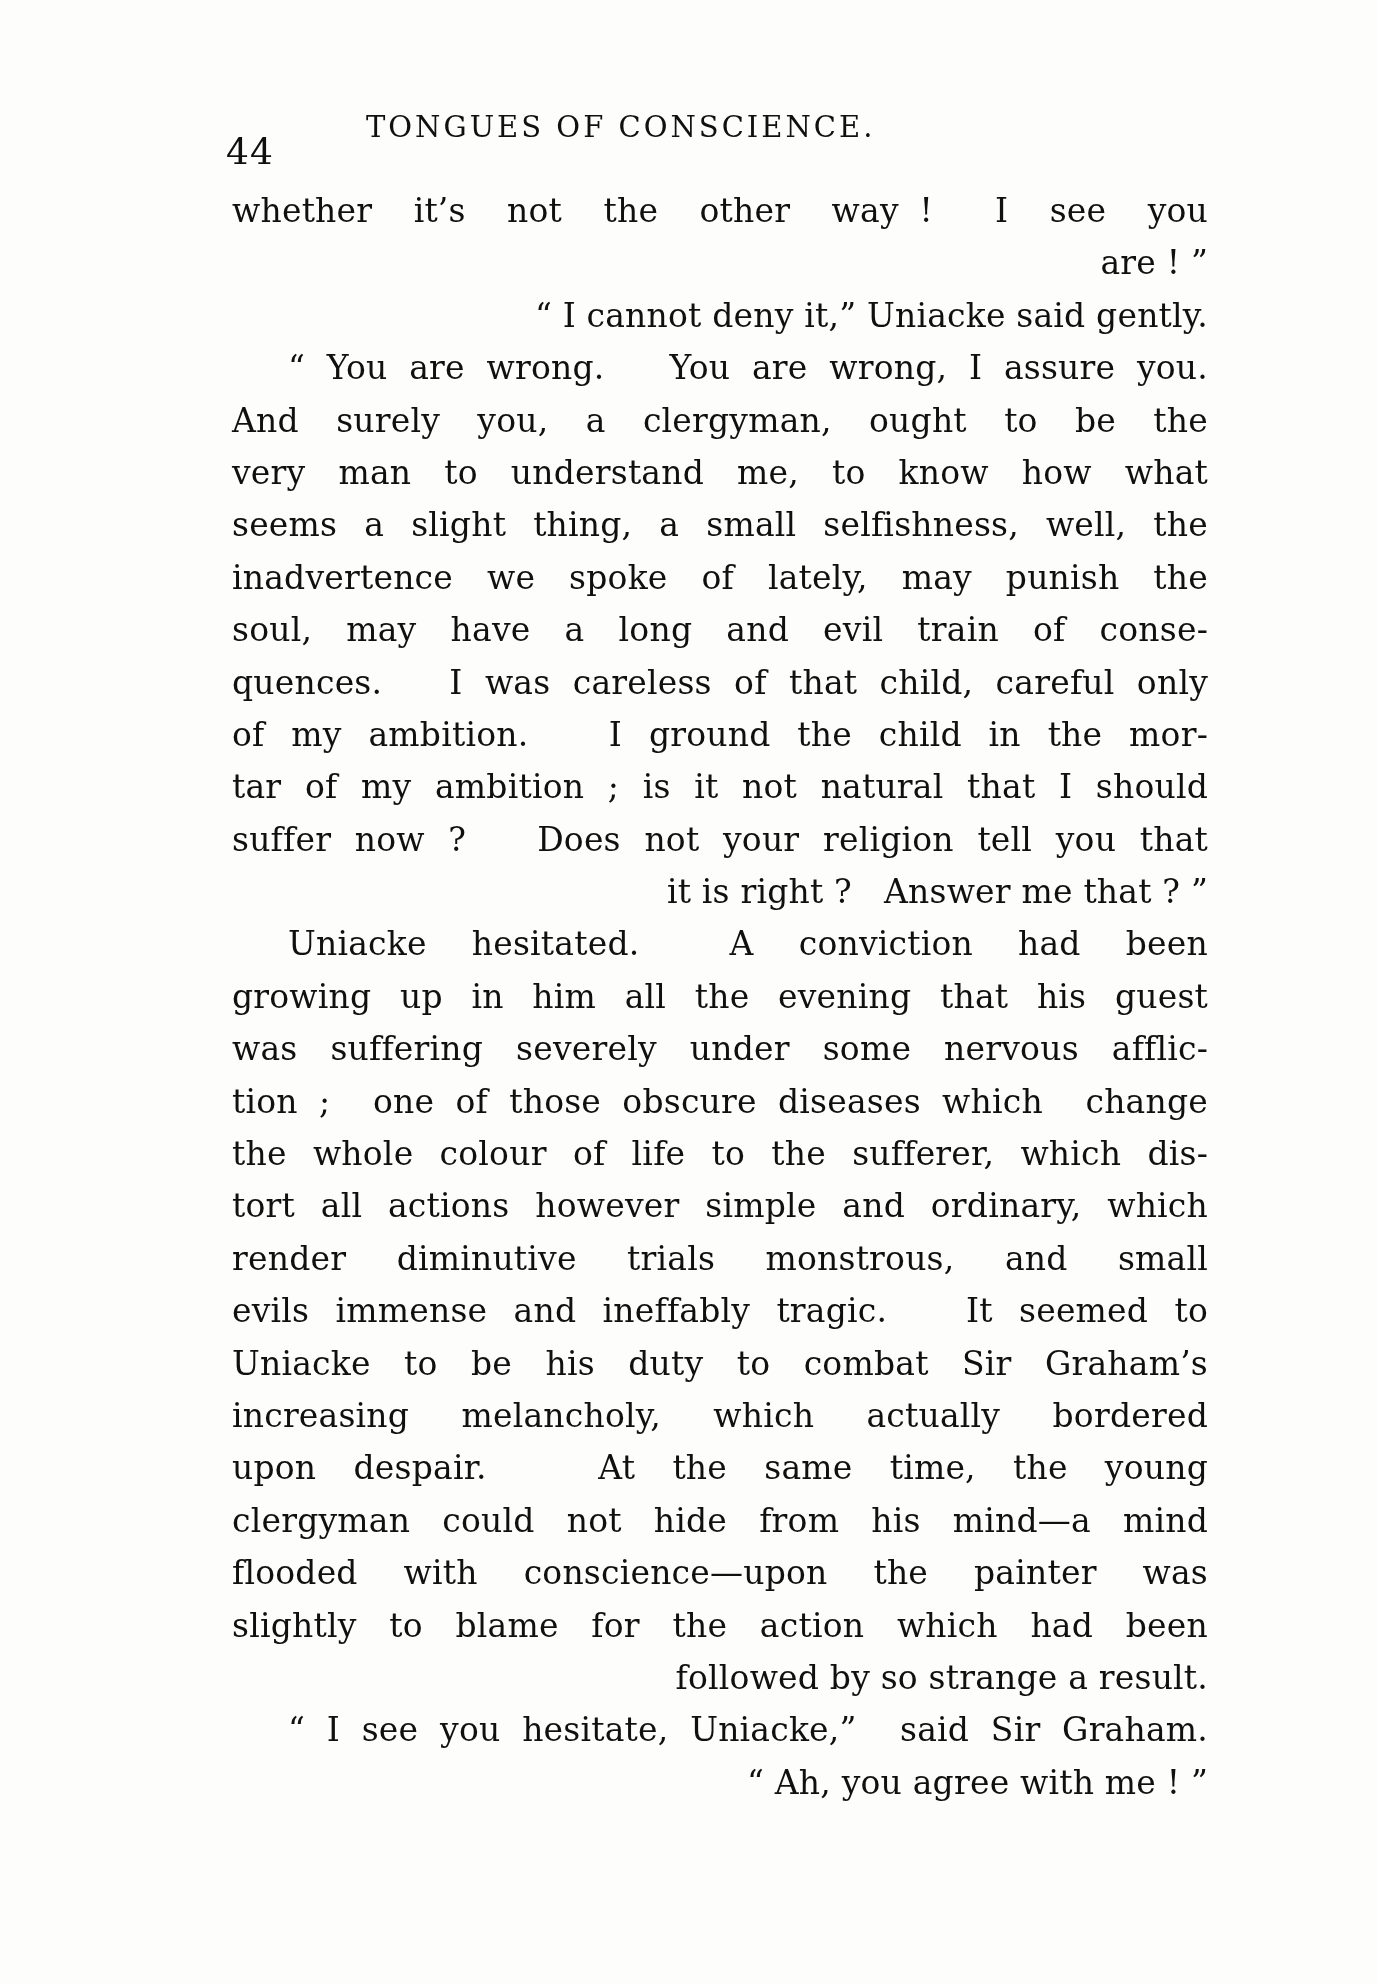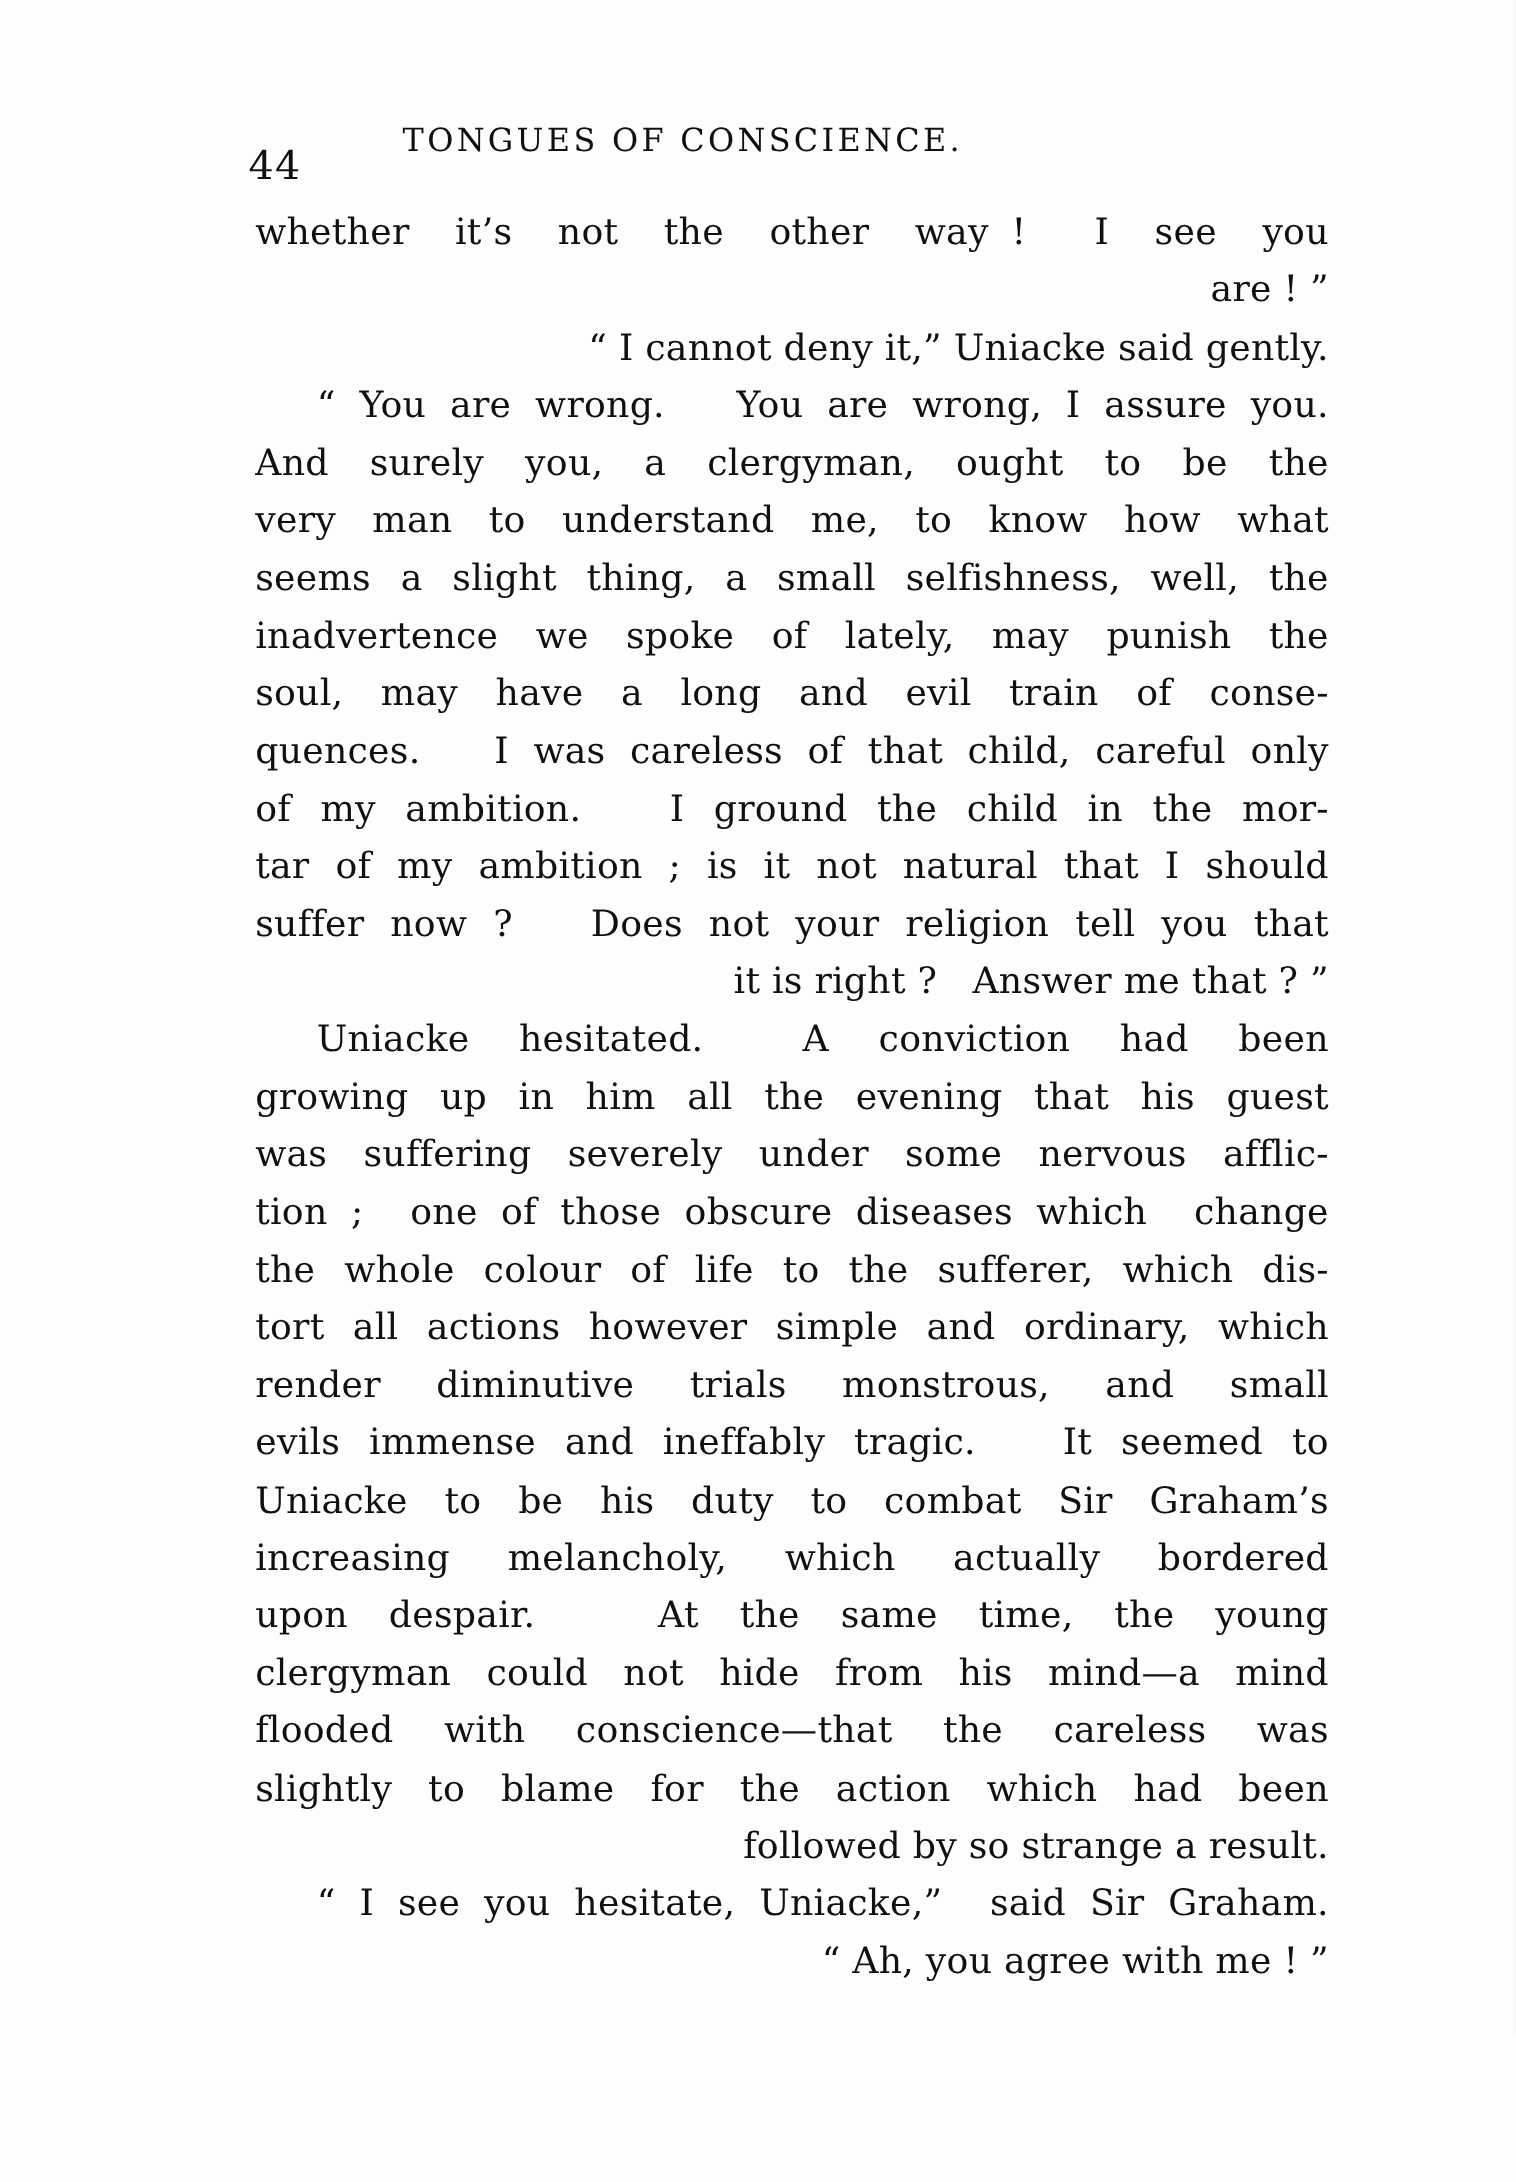--- a/index.html
+++ b/index.html
@@ -97,19 +97,19 @@
       <div class="line j">was suffering severely under some nervous afflic-</div>
       <div class="line j">tion ;  one of those obscure diseases which  change</div>
       <div class="line j">the whole colour of life to the sufferer, which dis-</div>
       <div class="line j">tort all actions however simple and ordinary, which</div>
       <div class="line j">render diminutive trials monstrous, and small</div>
       <div class="line j">evils immense and ineffably tragic.   It seemed to</div>
       <div class="line j">Uniacke to be his duty to combat Sir Graham’s</div>
       <div class="line j">increasing melancholy, which actually bordered</div>
       <div class="line j">upon despair.   At the same time, the young</div>
       <div class="line j">clergyman could not hide from his mind—a mind</div>
-      <div class="line j">flooded with conscience—that the careless was</div>
+      <div class="line j">flooded with conscience—upon the painter was</div>
       <div class="line j">slightly to blame for the action which had been</div>
       <div class="line">followed by so strange a result.</div>
       <div class="line j ind">“ I see you hesitate, Uniacke,”  said Sir Graham.</div>
       <div class="line">“ Ah, you agree with me ! ”</div>
     </div>
 </div>
 
 </body></html>

